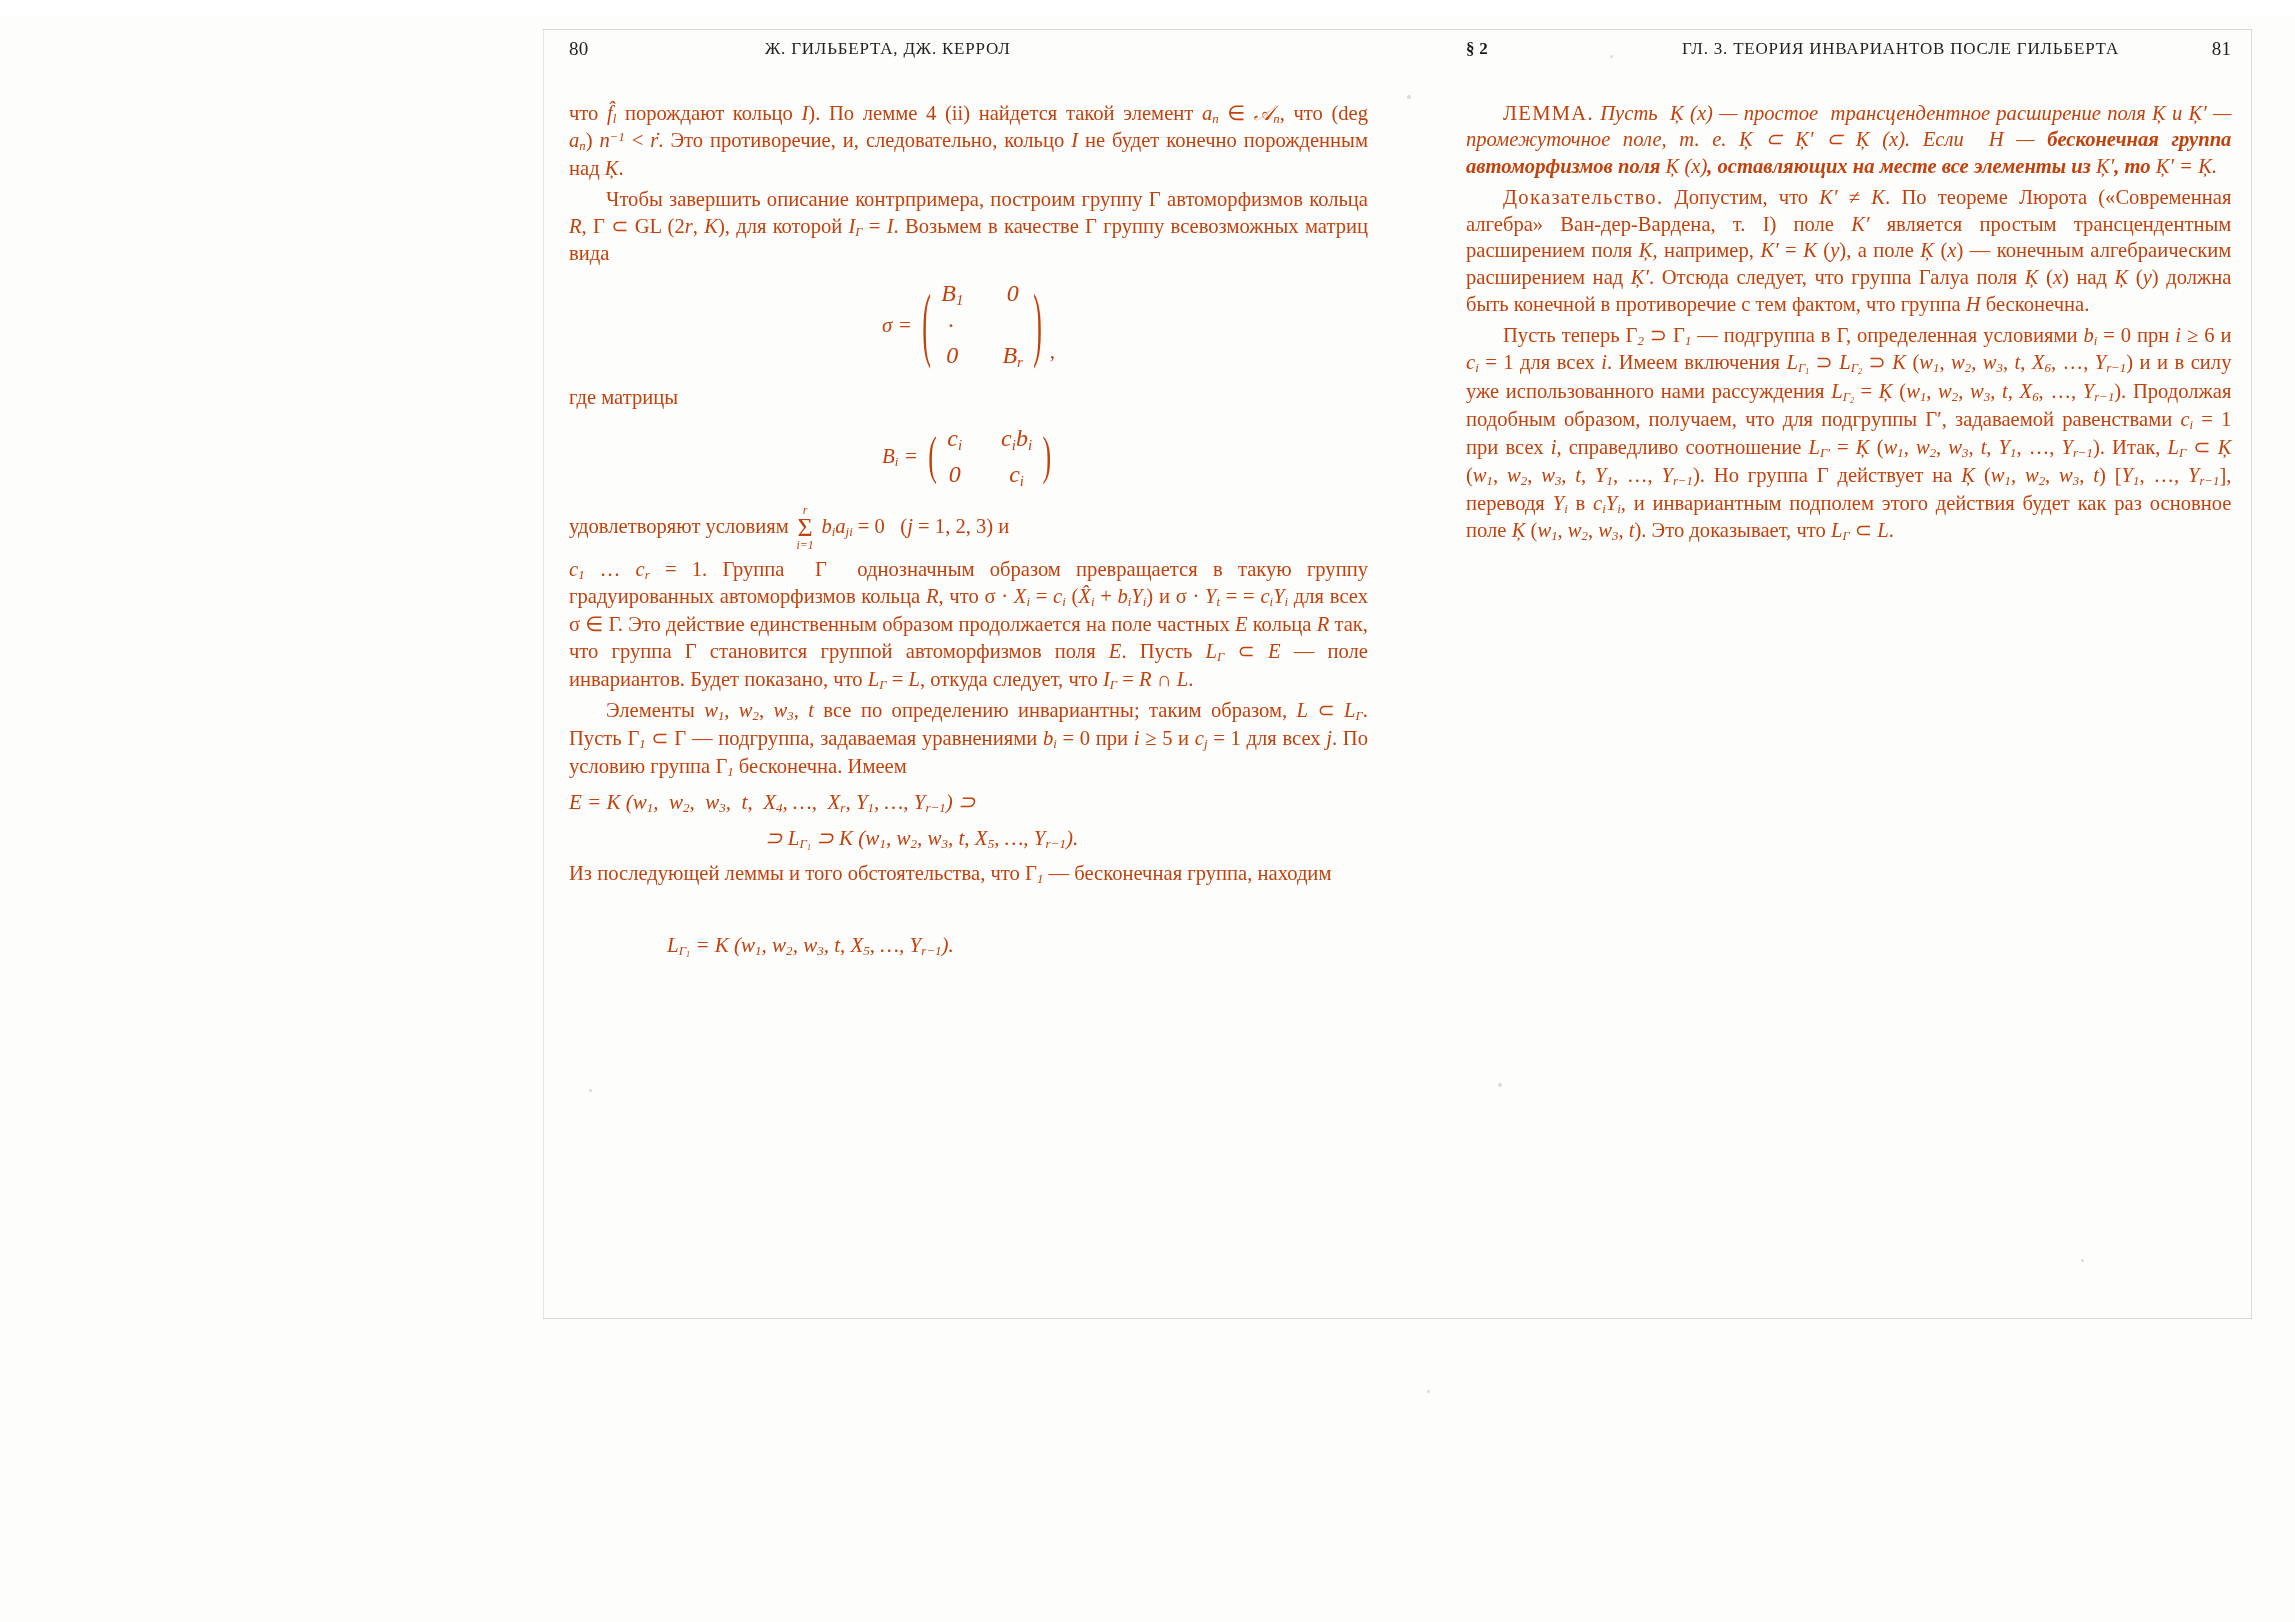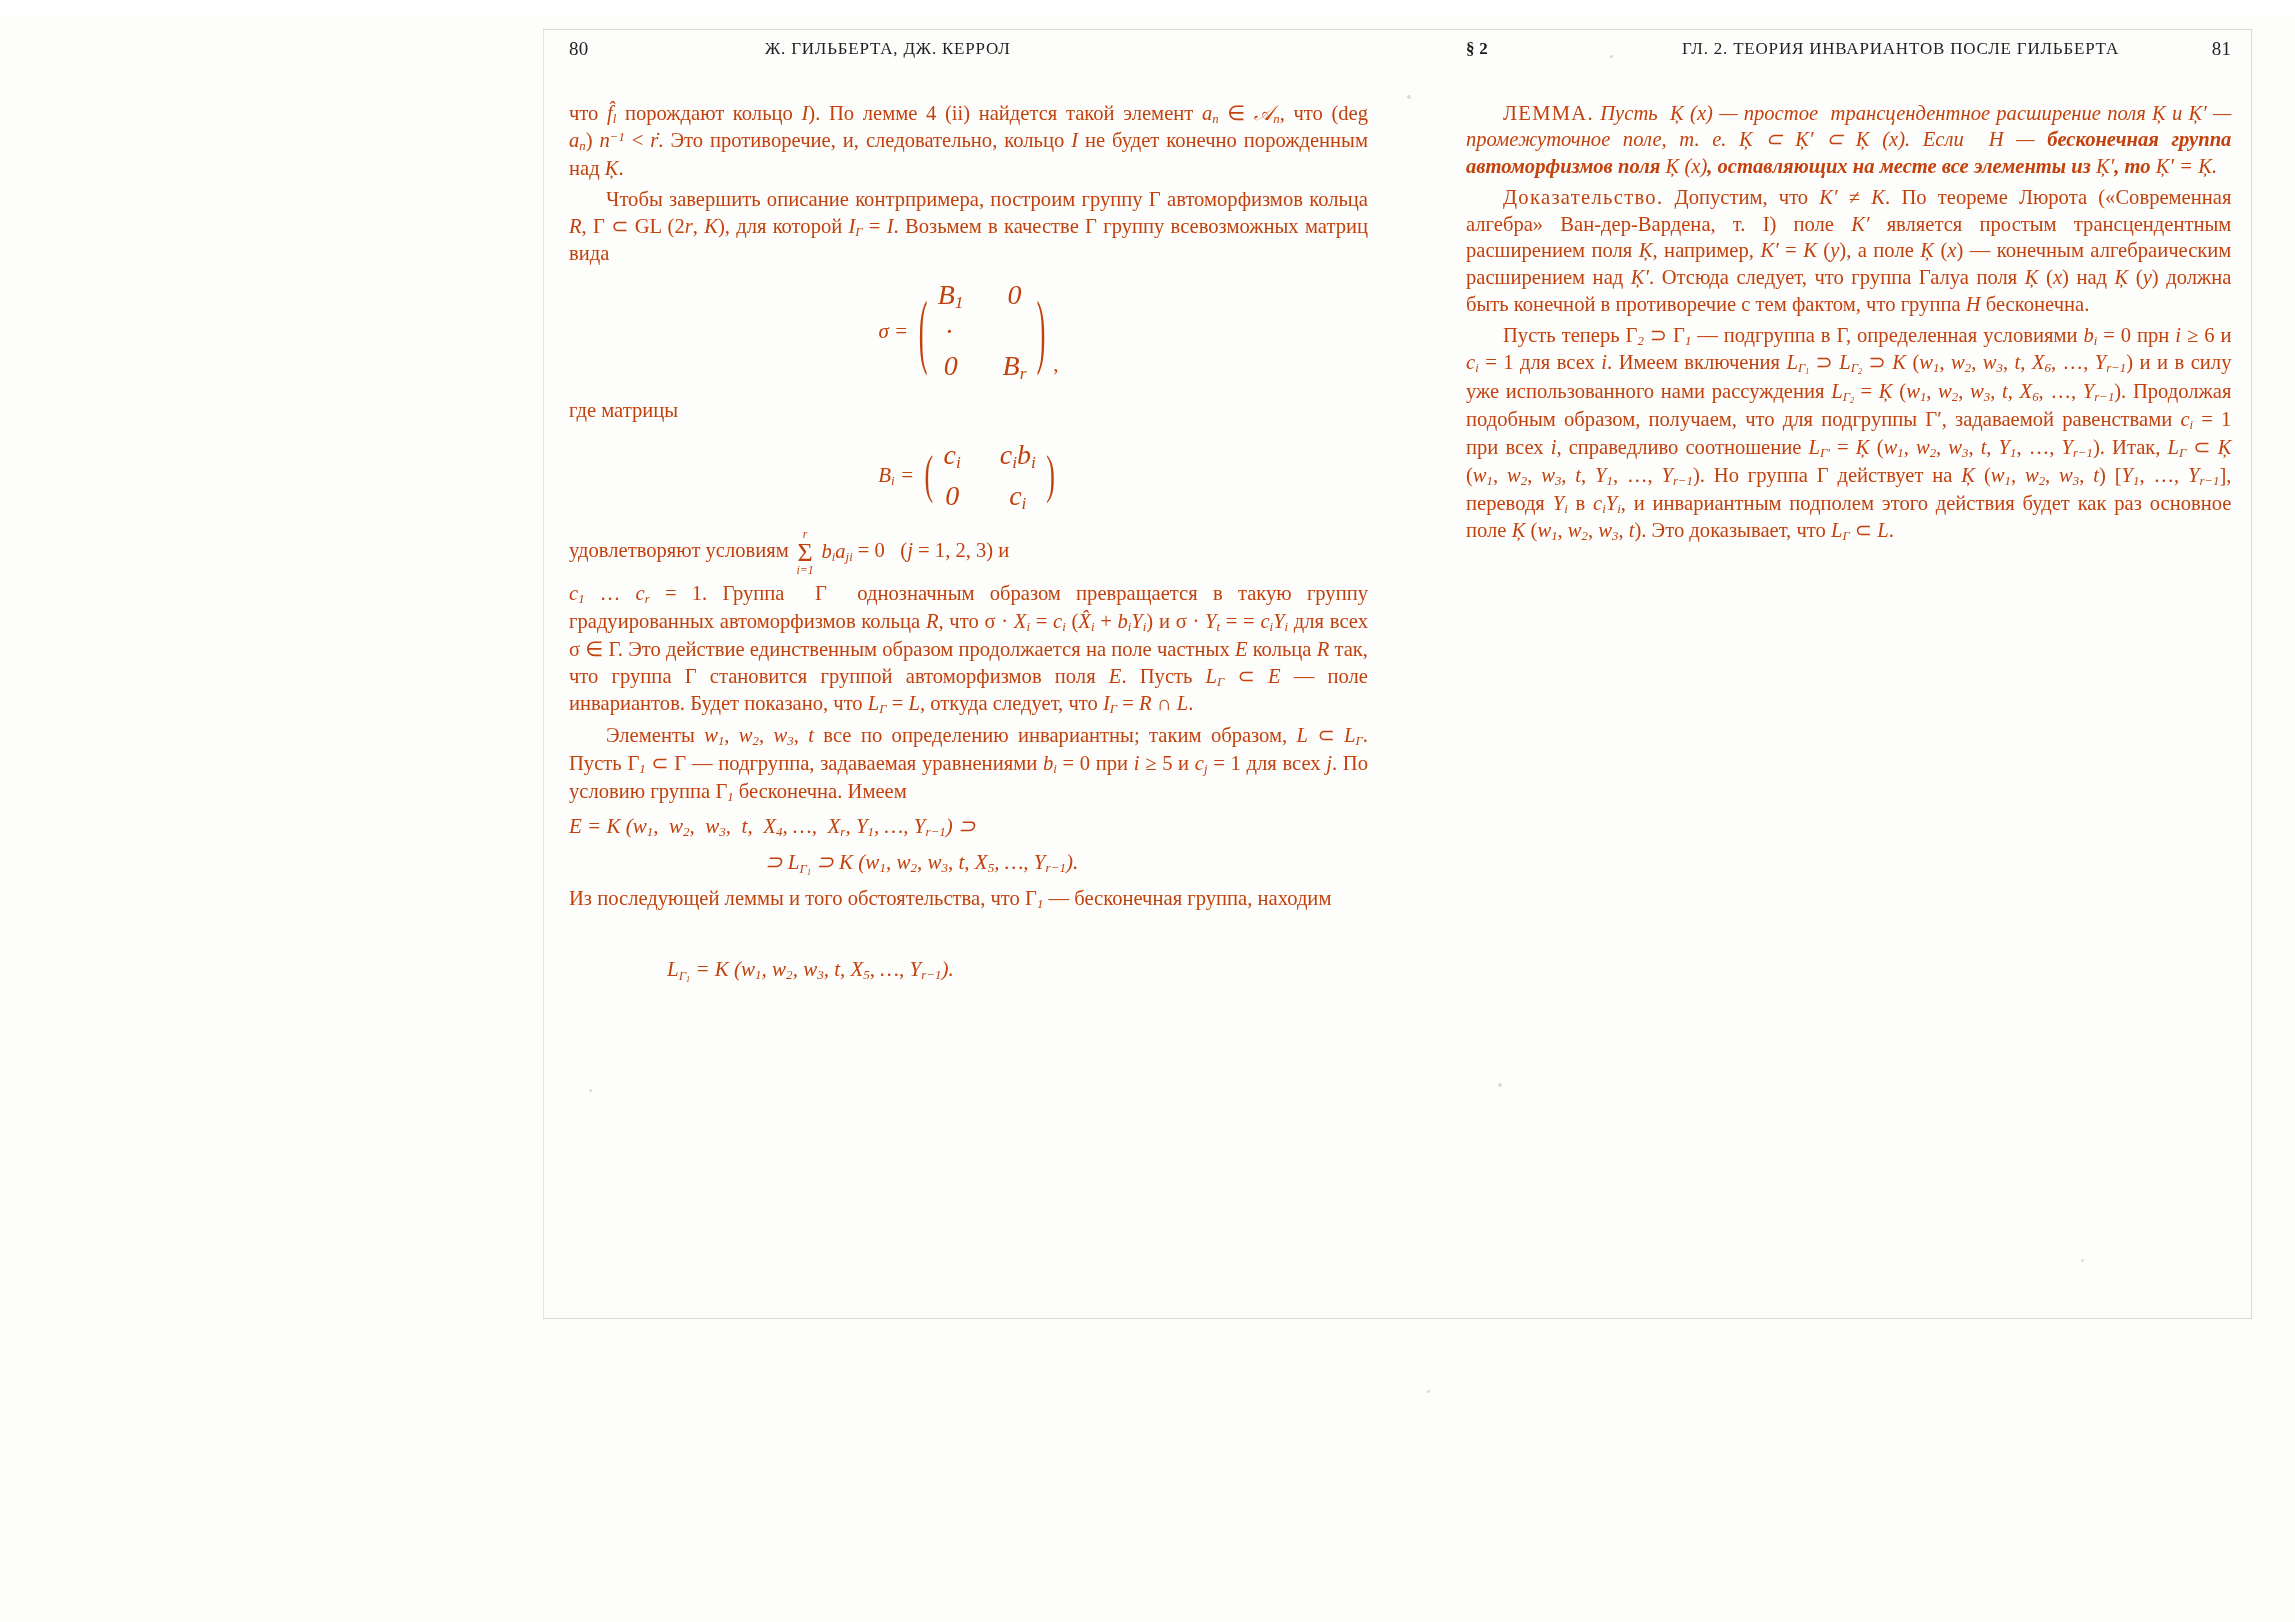--- a/index.html
+++ b/index.html
@@ -162,21 +162,21 @@
     transform: scaleY(2.0);
   }
   .mgrid {
     display: inline-grid;
     grid-auto-flow: row;
     row-gap: 3.9px;
     column-gap: 39px;
     text-align: center;
     padding: 0 6.5px;
     font-style: italic;
-    font-size: 28px;
+    font-size: 24px;
   }
   .mgrid.cols2 { grid-template-columns: auto auto; }
   .mgrid-row3 { line-height: 1.1; }
   .dots-diag {
     font-style: normal;
     letter-spacing: 2.6px;
   }
   .trailing-comma {
     font-style: normal;
     font-size: 21px;
@@ -337,21 +337,21 @@
             <span class="italic">L</span><sub>Γ<sub>1</sub></sub> = <span class="italic">K</span> (<span class="italic">w</span><sub>1</sub>, <span class="italic">w</span><sub>2</sub>, <span class="italic">w</span><sub>3</sub>, <span class="italic">t</span>, <span class="italic">X</span><sub>5</sub>, …, <span class="italic">Y</span><sub><span class="italic">r</span>−1</sub>).
           </div>
 
         </div>
       </div>
 
       <div class="page-col page-right">
 
         <div class="running-head">
           <span class="section-mark">§ 2</span>
-          <span class="head-title head-title-right">ГЛ. 2. ТЕОРИЯ ИНВАРИАНТОВ ПОСЛЕ ГИЛЬБЕРТА</span>
+          <span class="head-title head-title-right">ГЛ. 3. ТЕОРИЯ ИНВАРИАНТОВ ПОСЛЕ ГИЛЬБЕРТА</span>
           <span class="folio folio-right">81</span>
         </div>
 
         <div class="body-col">
 
           <p class="para">
             <span class="lemma-lead">ЛЕММА.</span>
             <span class="it-block">
               Пусть&nbsp; <span class="italic">Ķ</span> (<span class="italic">x</span>) — простое&nbsp; трансцендентное расширение поля <span class="italic">Ķ</span> и <span class="italic">Ķ′</span> — промежуточное поле, т. е. <span class="italic">Ķ</span> ⊂ <span class="italic">Ķ′</span> ⊂ <span class="italic">Ķ</span> (<span class="italic">x</span>). Если&nbsp; <span class="italic">H</span> — <strong>бесконечная группа автоморфизмов поля</strong> <span class="italic">Ķ</span> (<span class="italic">x</span>)<strong>, оставляющих на месте все элементы из</strong> <span class="italic">Ķ′</span><strong>, то</strong> <span class="italic">Ķ′</span> = <span class="italic">Ķ</span>.
             </span>

